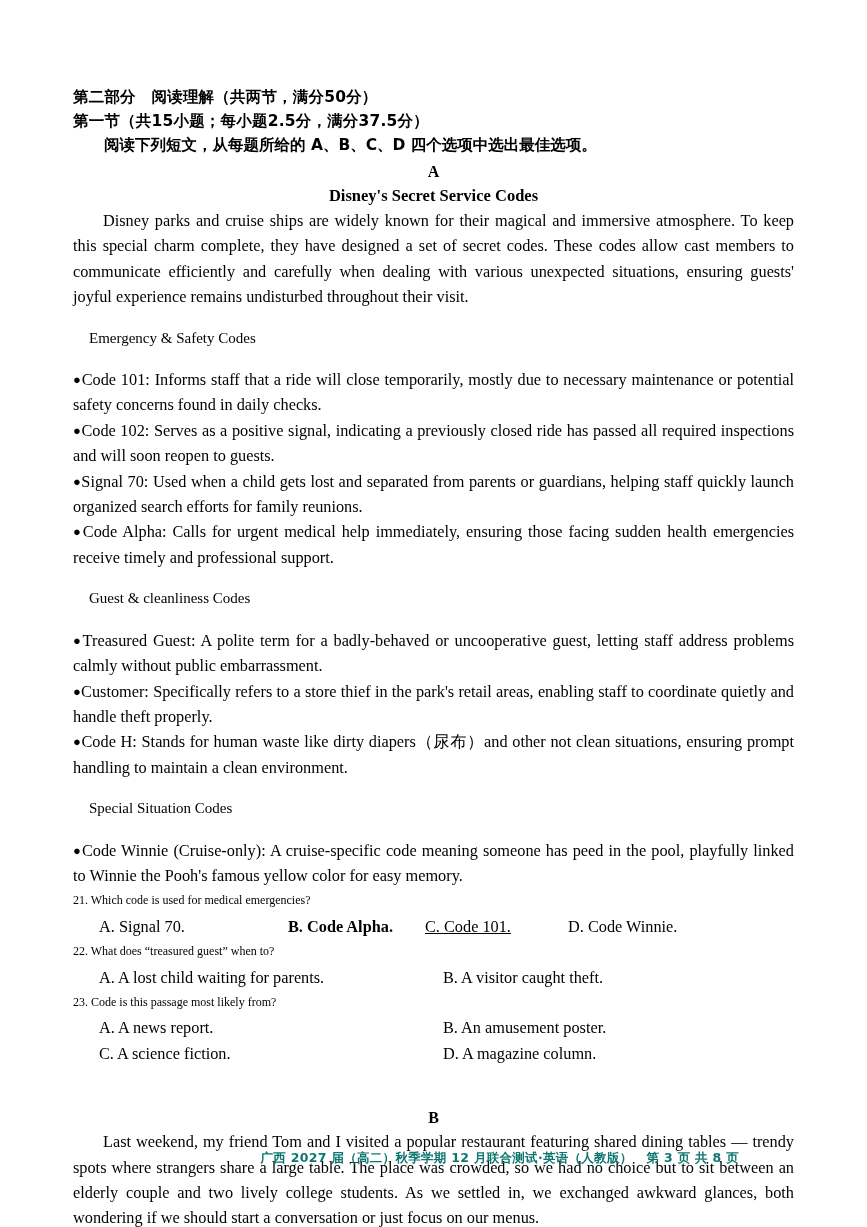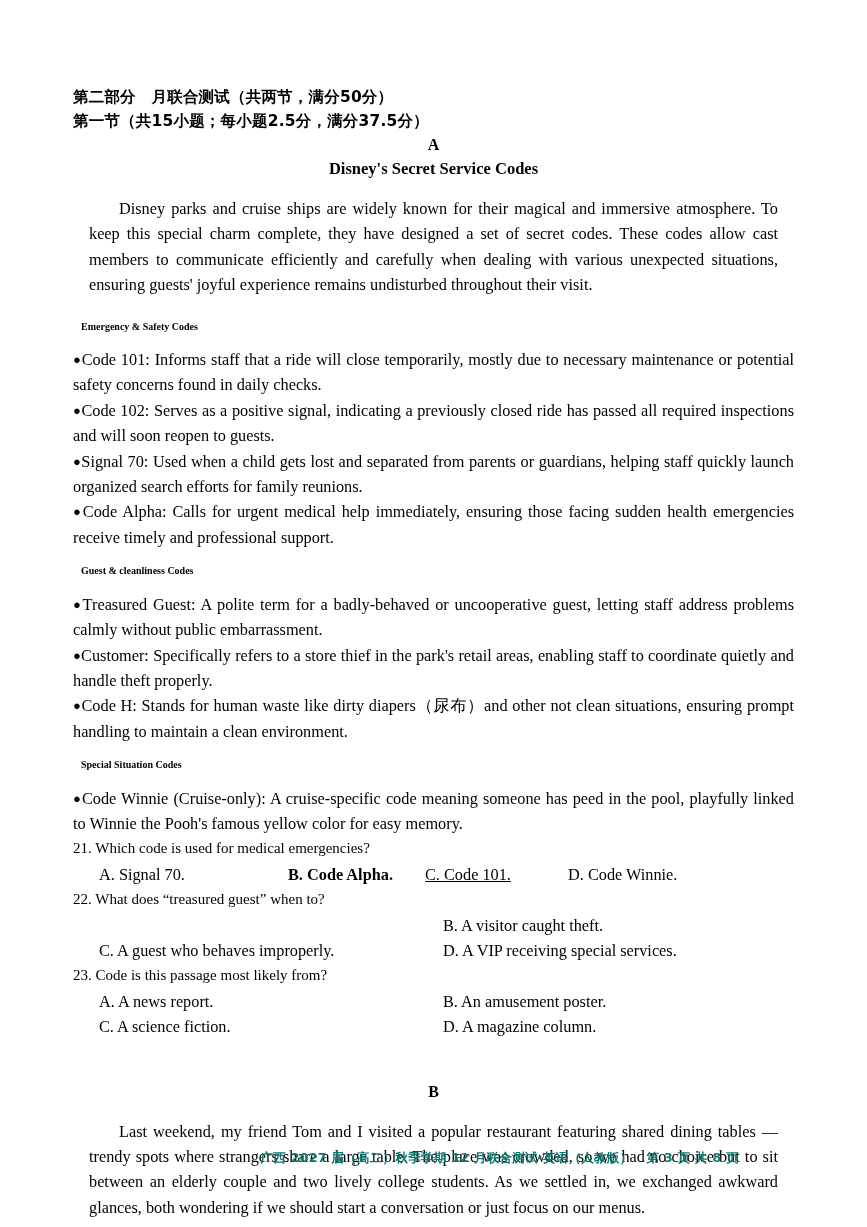--- a/index.html
+++ b/index.html
@@ -61,52 +61,52 @@
     font-size: 16.5px;
     font-weight: 700;
     line-height: 23px;
     margin: 1px 0 1px 0;
   }
 
   
   p.body {
     font-size: 16.3px;
     line-height: 25.4px;
-    margin: 16px;
+    margin: 0;
     text-align: justify;
     text-justify: inter-word;
     -webkit-hyphens: none;
     hyphens: none;
   }
   p.indent { text-indent: 30px; }
 
   h4.subhead {
-    font-size: 10px;
-    font-weight: 700;
-    line-height: 25.4px;
-    margin: 8px;
+    font-size: 15px;
+    font-weight: 400;
+    line-height: 25.4px;
+    margin: 16px;
     text-align: left;
   }
 
   p.bullet {
     font-size: 16.3px;
     line-height: 25.4px;
     margin: 0;
     text-align: justify;
     text-justify: inter-word;
   }
   .dot {
     font-size: 13px;
     vertical-align: 1px;
     letter-spacing: 0;
   }
 
   
   .question {
-    font-size: 15px;
+    font-size: 12px;
     line-height: 25.4px;
     margin: 0;
     text-align: left;
   }
   .q-stem { white-space: nowrap; }
   .opts-row {
     position: relative;
     height: 25.4px;
     font-size: 16.3px;
     line-height: 25.4px;
@@ -141,22 +141,23 @@
   }
   #footer .sep { display: inline-block; width: 14px; }
 </style>
 </head>
 <body>
 
 <div id="page">
 
   <div id="content">
 
-    <div class="cn cn-part">第二部分　月联合测试（共两节，满分50分）</div>
+    <div class="cn cn-part">第二部分　阅读理解（共两节，满分50分）</div>
     <div class="cn cn-sec">第一节（共15小题；每小题2.5分，满分37.5分）</div>
+    <div class="cn-instr">阅读下列短文，从每题所给的 A、B、C、D 四个选项中选出最佳选项。</div>
 
     <div class="passage-letter">A</div>
     <div class="passage-title">Disney's Secret Service Codes</div>
 
     <p class="body indent">Disney parks and cruise ships are widely known for their magical and immersive atmosphere. To keep this special charm complete, they have designed a set of secret codes. These codes allow cast members to communicate efficiently and carefully when dealing with various unexpected situations, ensuring guests' joyful experience remains undisturbed throughout their visit.</p>
 
     <h4 class="subhead">Emergency &amp; Safety Codes</h4>
 
     <p class="bullet"><span class="dot">●</span><span>Code 101: Informs staff that a ride will close temporarily, mostly due to necessary maintenance or potential safety concerns found in daily checks.</span></p>
 
@@ -188,25 +189,22 @@
       <span class="opt c2">B. Code Alpha.</span>
       <span class="opt c3">C. Code 101.</span>
       <span class="opt c4">D. Code Winnie.</span>
     </div>
 
     <div class="question">
       <span class="q-stem">22.</span>
       <span class="q-stem">What does “treasured guest” when to?</span>
     </div>
     <div class="opts-row">
+      <span class="opt h1">A. A lost child waiting for parents.</span>
       <span class="opt h2">B. A visitor caught theft.</span>
-    </div>
-    <div class="opts-row">
-      <span class="opt h1">C. A guest who behaves improperly.</span>
-      <span class="opt h2">D. A VIP receiving special services.</span>
     </div>
 
     <div class="question">
       <span class="q-stem">23.</span>
       <span class="q-stem">Code is this passage most likely from?</span>
     </div>
     <div class="opts-row">
       <span class="opt h1">A. A news report.</span>
       <span class="opt h2">B. An amusement poster.</span>
     </div>

